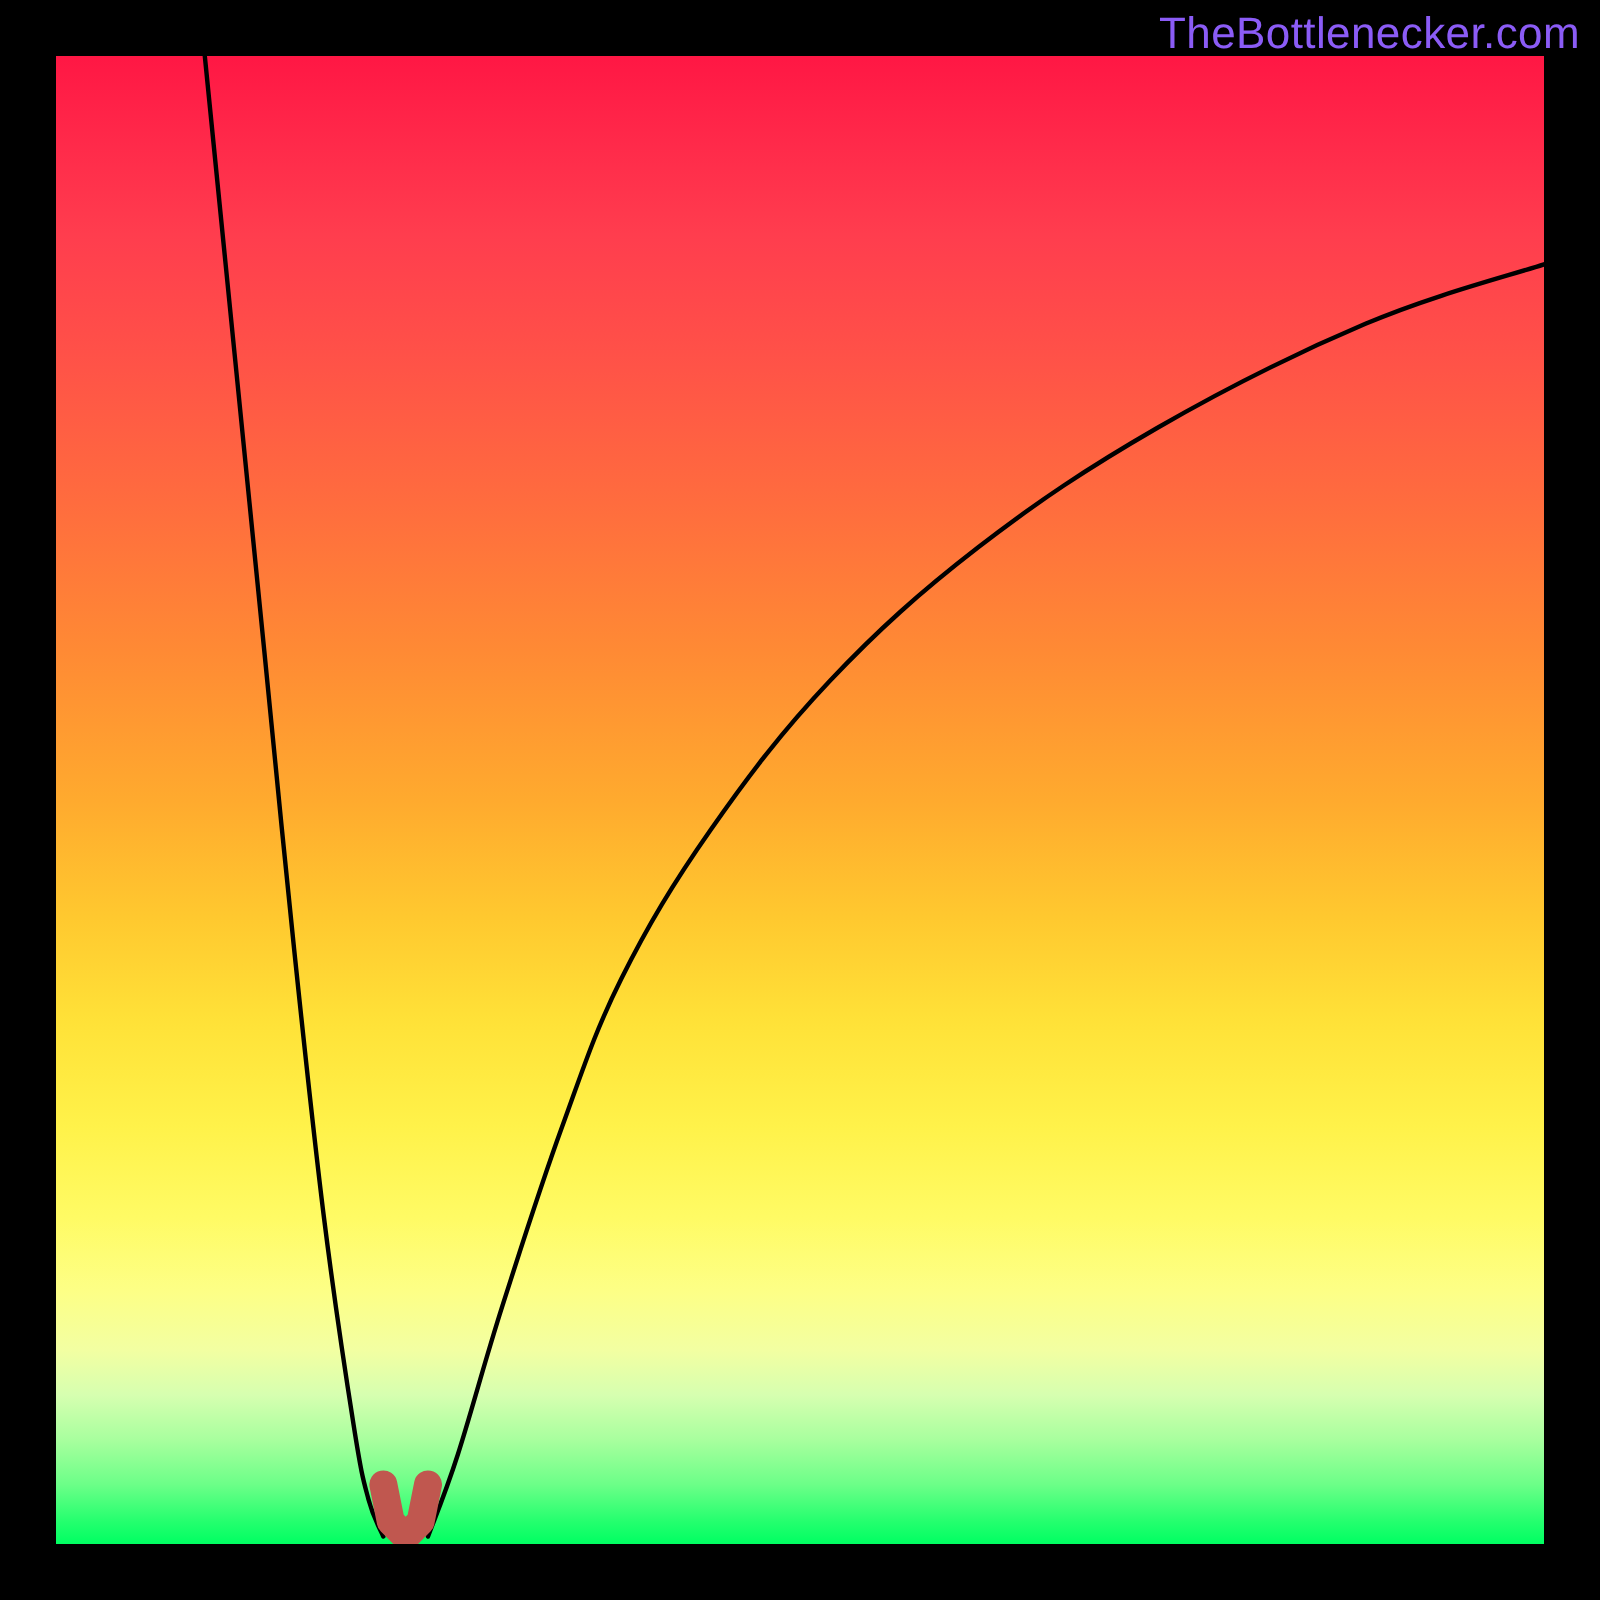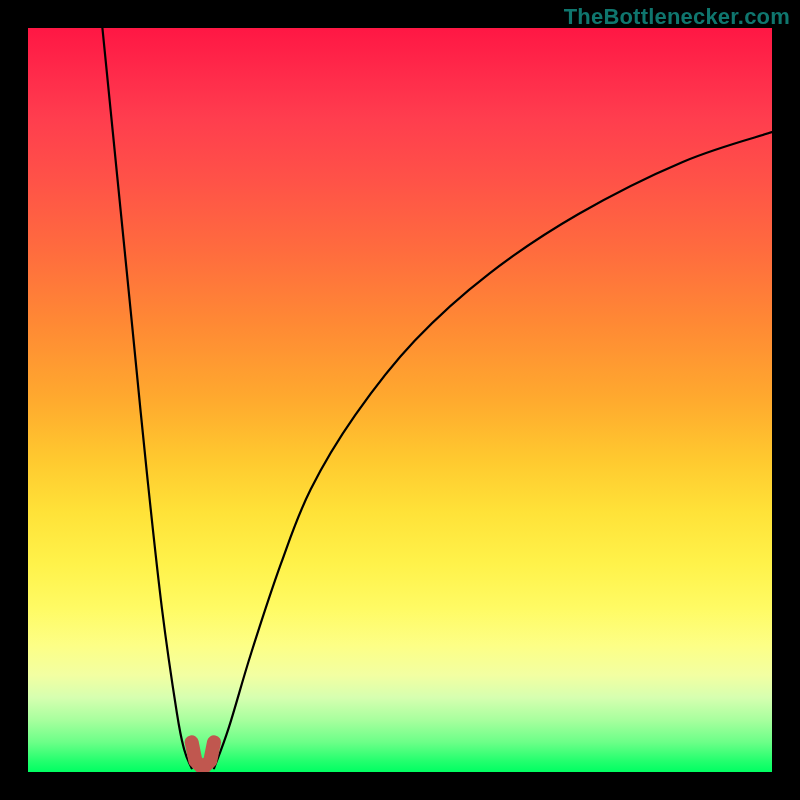--- a/index.html
+++ b/index.html
@@ -71,22 +71,22 @@
     stroke-width: 14;
     stroke-linecap: round;
     stroke-linejoin: round;
   }
   #watermark {
     position: absolute;
     top: 4px;
     right: 10px;
     font-family: Arial, Helvetica, sans-serif;
     font-size: 22px;
-    font-weight: 700;
-    color: #0f766e;
+    font-weight: 400;
+    color: #8b5cf6;
     letter-spacing: 0.2px;
     user-select: none;
   }
 </style>
 </head>
 <body>
 
 <div id="stage">
   <div id="frame"></div>
 

